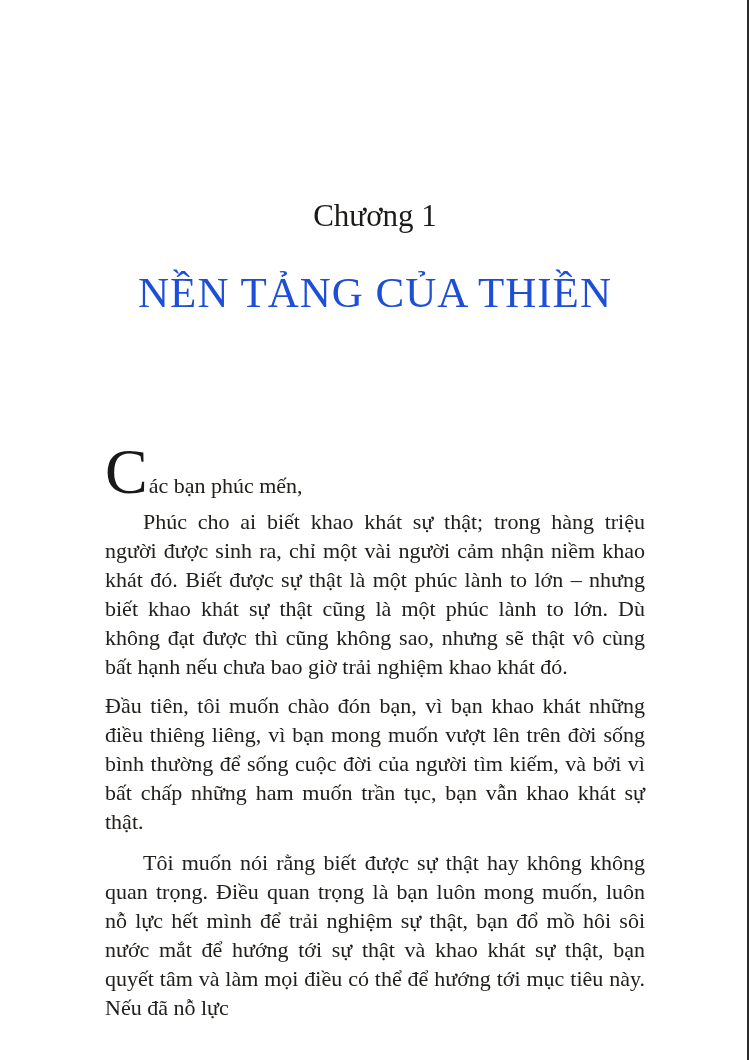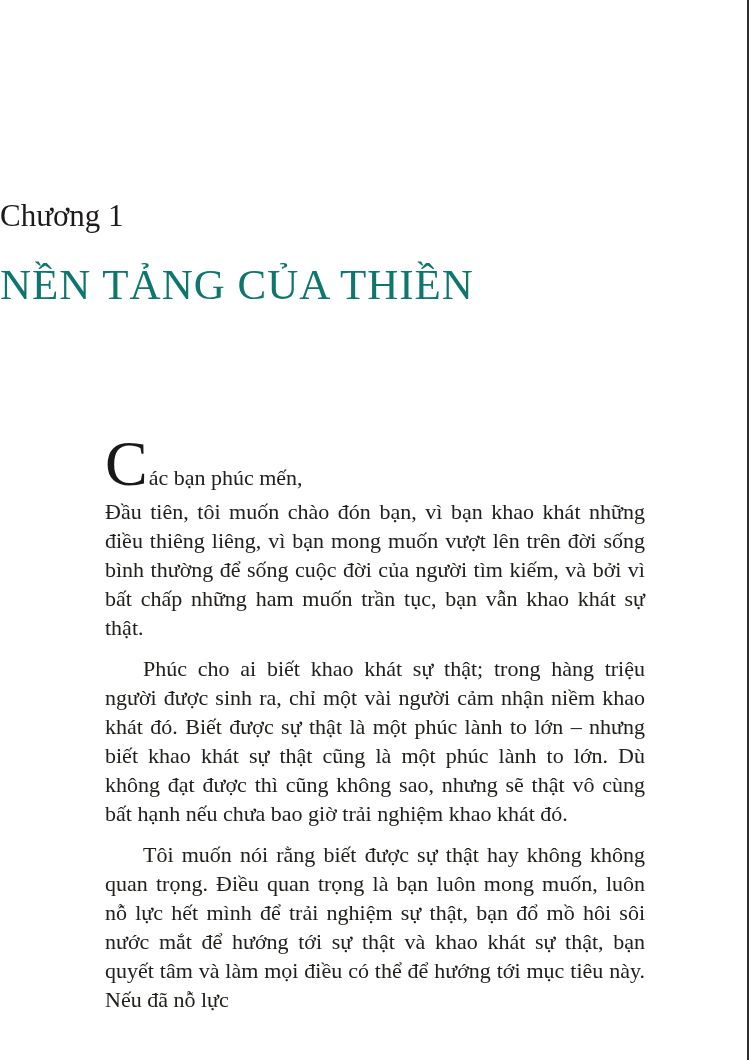--- a/index.html
+++ b/index.html
@@ -14,35 +14,35 @@
     color: #201e1c;
   }
   .page-edge {
     position: absolute;
     top: 0;
     right: 1px;
     width: 2px;
     height: 100%;
     background: #2d2b28;
   }
-  header { padding-top: 198px; }
+  header { padding-top: 198px; text-align: center; }
   .chapter-label {
     font-size: 31px;
     line-height: 36px;
     font-weight: 400;
     color: #1d1b19;
   }
   .chapter-title {
-    margin-top: 22px;
+    margin-top: 30px;
     font-size: 43px;
     line-height: 58px;
     font-weight: 400;
     letter-spacing: 1px;
     white-space: nowrap;
-    color: #0f766e;
+    color: #1d4ed8;
   }
   .body-text {
     padding: 0 105px;
     font-size: 22px;
     line-height: 29px;
     text-align: justify;
     color: #22201d;
   }
   .salutation {
     margin-top: 126px;
@@ -69,23 +69,23 @@
     <h1 class="chapter-title">NỀN TẢNG CỦA THIỀN</h1>
   </header>
 
   <main class="body-text">
 
     <p class="salutation">
       <span class="dropcap">C</span>
         <span>ác bạn phúc mến,</span>
     </p>
 
+    <p class="para indented">Phúc cho ai biết khao khát sự thật; trong hàng triệu người được sinh ra, chỉ một vài người cảm nhận niềm khao khát đó. Biết được sự thật là một phúc lành to lớn – nhưng biết khao khát sự thật cũng là một phúc lành to lớn. Dù không đạt được thì cũng không sao, nhưng sẽ thật vô cùng bất hạnh nếu chưa bao giờ trải nghiệm khao khát đó.</p>
+
     <p class="para">Đầu tiên, tôi muốn chào đón bạn, vì bạn khao khát những điều thiêng liêng, vì bạn mong muốn vượt lên trên đời sống bình thường để sống cuộc đời của người tìm kiếm, và bởi vì bất chấp những ham muốn trần tục, bạn vẫn khao khát sự thật.</p>
-
-    <p class="para indented">Phúc cho ai biết khao khát sự thật; trong hàng triệu người được sinh ra, chỉ một vài người cảm nhận niềm khao khát đó. Biết được sự thật là một phúc lành to lớn – nhưng biết khao khát sự thật cũng là một phúc lành to lớn. Dù không đạt được thì cũng không sao, nhưng sẽ thật vô cùng bất hạnh nếu chưa bao giờ trải nghiệm khao khát đó.</p>
 
     <p class="para indented">Tôi muốn nói rằng biết được sự thật hay không không quan trọng. Điều quan trọng là bạn luôn mong muốn, luôn nỗ lực hết mình để trải nghiệm sự thật, bạn đổ mồ hôi sôi nước mắt để hướng tới sự thật và khao khát sự thật, bạn quyết tâm và làm mọi điều có thể để hướng tới mục tiêu này. Nếu đã nỗ lực</p>
 
   </main>
 
   <div class="page-edge"></div>
 
 </div>
 
 </body></html>

